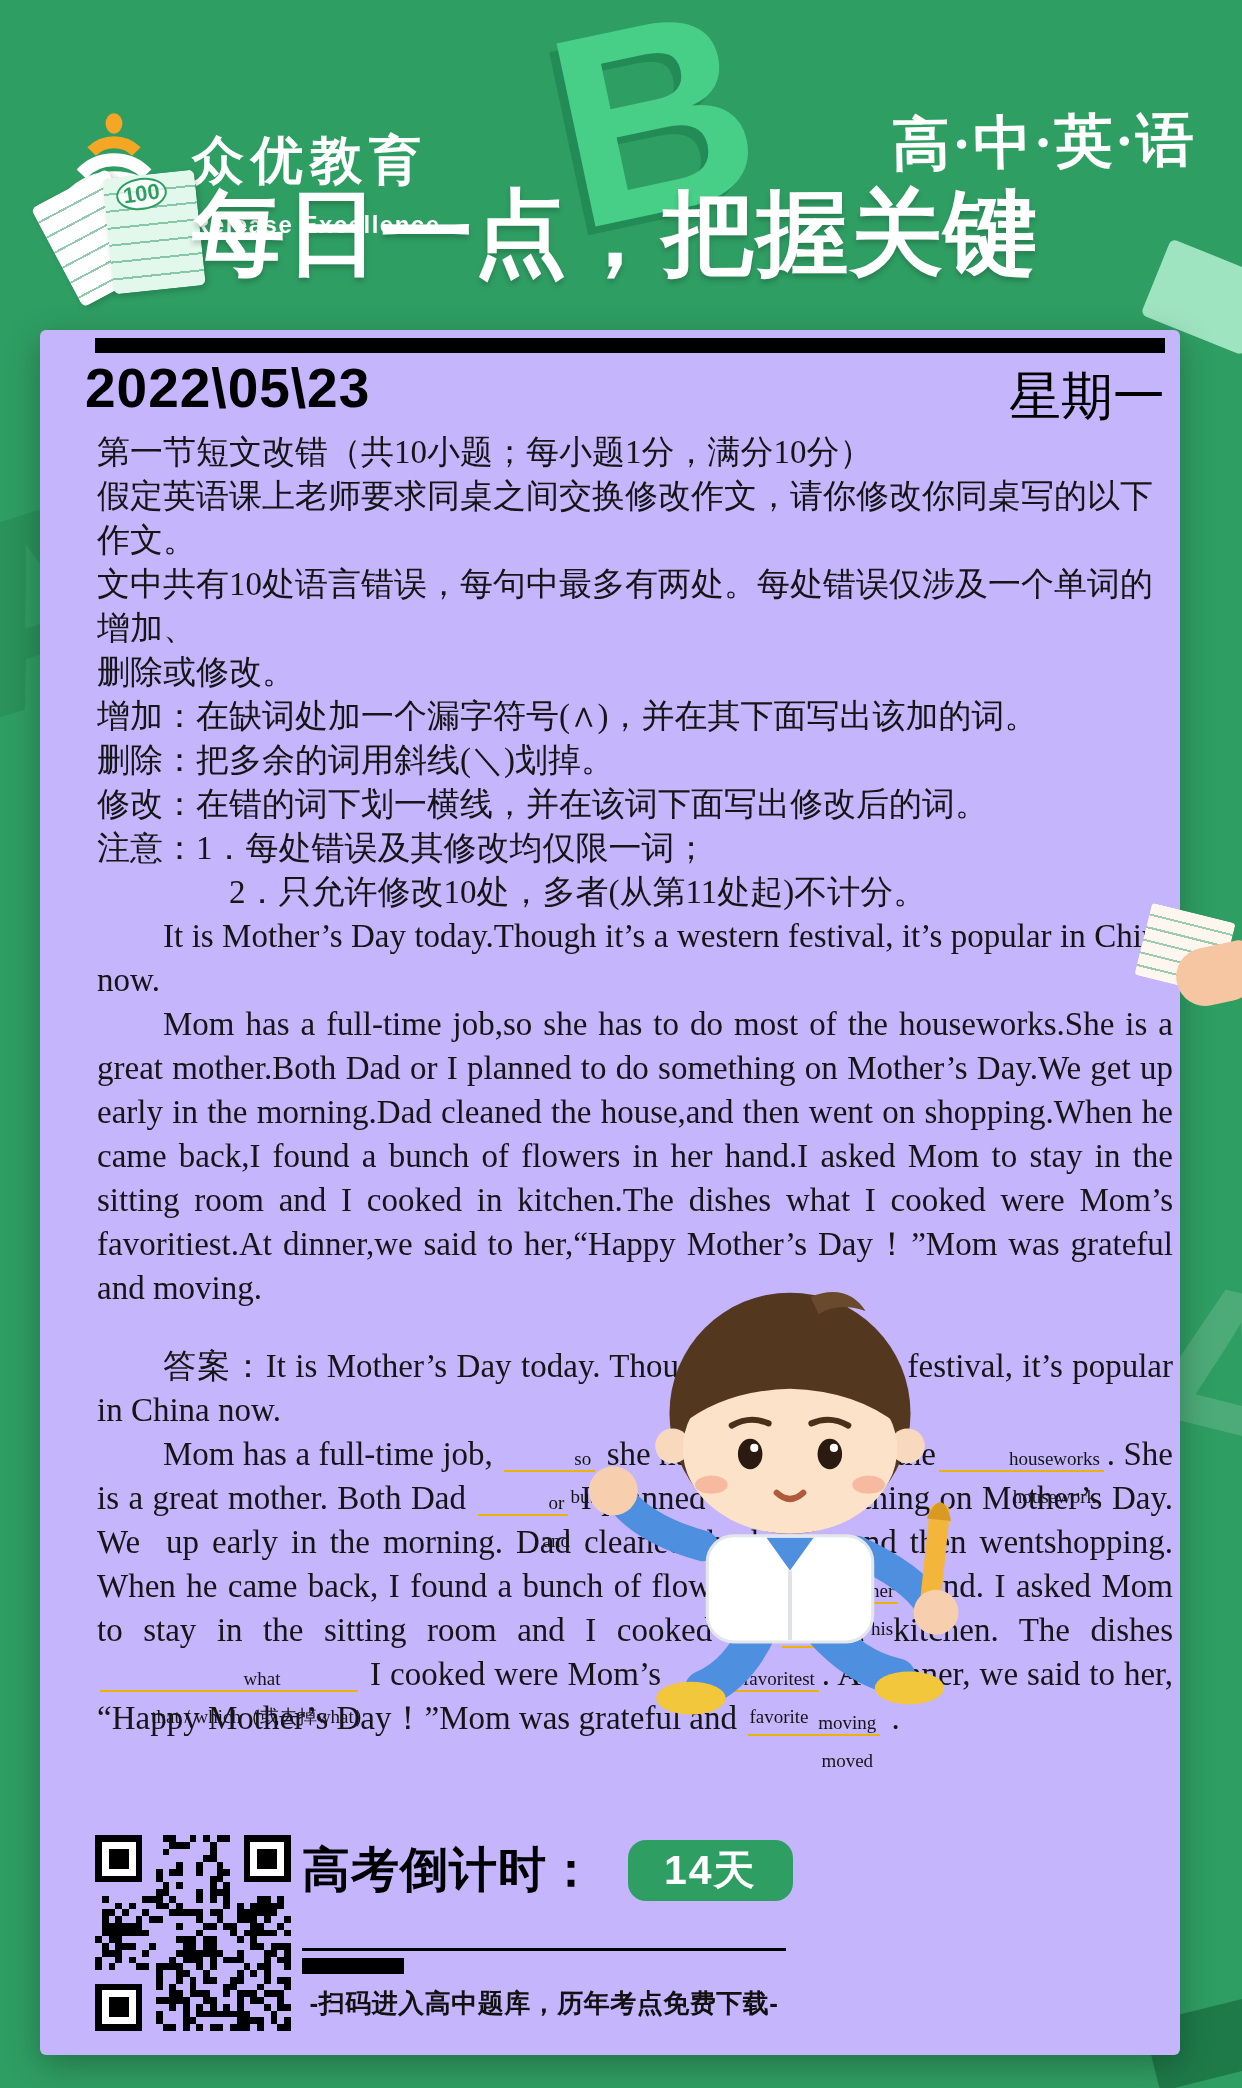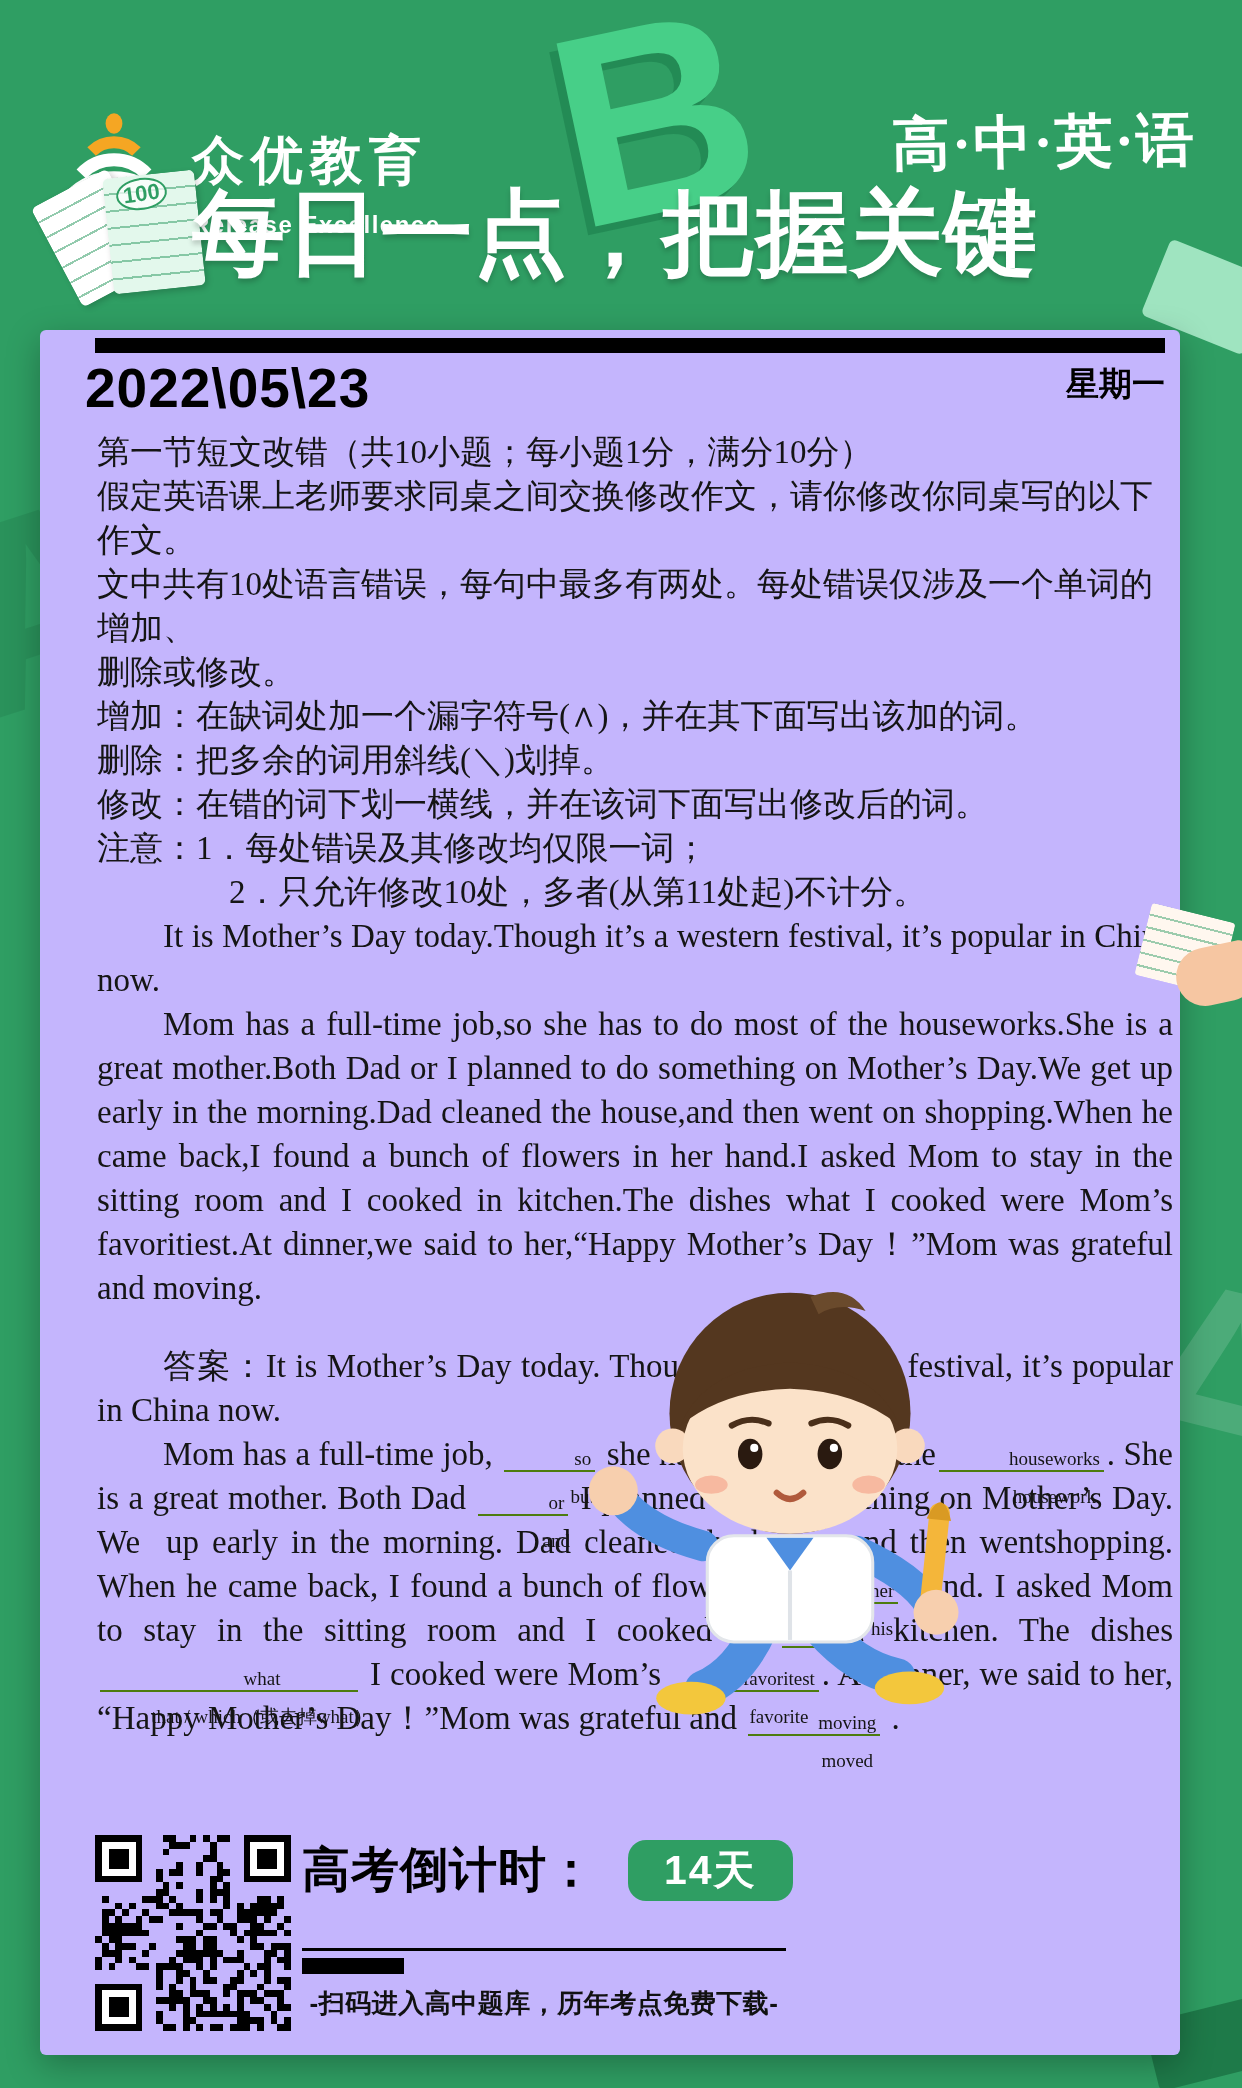--- a/index.html
+++ b/index.html
@@ -41,30 +41,30 @@
   .subject{position:absolute;left:866px;top:88px;width:330px;color:#fff;font-family:"Liberation Serif","DejaVu Serif",serif;
     font-size:58px;font-weight:900;letter-spacing:2px;text-align:right;transform:rotate(-1deg);}
   .banner-title{position:absolute;left:192px;top:178px;z-index:3;color:#fff;font-size:93px;font-weight:900;
     letter-spacing:1px;line-height:1.2;text-shadow:0 4px 5px rgba(0,0,0,.18);white-space:nowrap;}
   
   .card{position:absolute;left:40px;top:330px;width:1140px;height:1725px;background:#c4b5fd;
     border-radius:6px;box-shadow:0 10px 34px rgba(0,0,0,.28);z-index:2;}
   .top-bar{position:absolute;left:55px;top:8px;width:1070px;height:15px;background:#000;}
   .date-row{position:absolute;left:45px;top:26px;width:1080px;display:flex;justify-content:space-between;align-items:flex-start;color:#000;}
   .date{font-size:55px;font-weight:900;letter-spacing:1px;}
-  .weekday{font-size:33px;font-weight:700;margin-top:6px;}
+  .weekday{font-size:52px;font-weight:400;margin-top:6px;}
   .card-text{position:absolute;left:57px;top:100px;width:1076px;color:#151515;
     font-family:Liberation Serif, serif;font-size:33px;line-height:44px;text-align:justify;}
   .cn-line{text-align:left;}
   .card-text p{margin:0;text-indent:2em;}
   .answer-block{margin-top:34px;}
   .answer-lead{text-indent:0;}
   
   .corr{display:inline-block;position:relative;text-align:center;vertical-align:baseline;margin:0 3px;}
-  .corr-top{display:block;font-size:19px;line-height:21px;border-bottom:2px solid #4d7c0f;padding:0 4px 1px;white-space:nowrap;}
+  .corr-top{display:block;font-size:19px;line-height:21px;border-bottom:2px solid #eab308;padding:0 4px 1px;white-space:nowrap;}
   .corr-bottom{position:absolute;left:50%;top:100%;transform:translateX(-50%);font-size:19px;line-height:21px;white-space:nowrap;margin-top:14px;}
   
   .qr{position:absolute;left:55px;top:1505px;width:196px;height:196px;}
   .countdown-row{position:absolute;left:262px;top:1508px;display:flex;align-items:center;gap:32px;}
   .count-label{font-size:48px;font-weight:900;color:#000;letter-spacing:1px;}
   .badge{background:#2F9E63;color:#fff;font-size:41px;font-weight:900;padding:3px 36px;border-radius:18px;letter-spacing:2px;}
   .hrline{position:absolute;left:262px;top:1618px;width:484px;height:3px;background:#000;}
   .thickbar{position:absolute;left:262px;top:1628px;width:102px;height:16px;background:#000;}
   .caption{position:absolute;left:252px;top:1656px;width:504px;font-size:26px;font-weight:700;color:#111;
     text-align:center;white-space:nowrap;letter-spacing:0.5px;}

